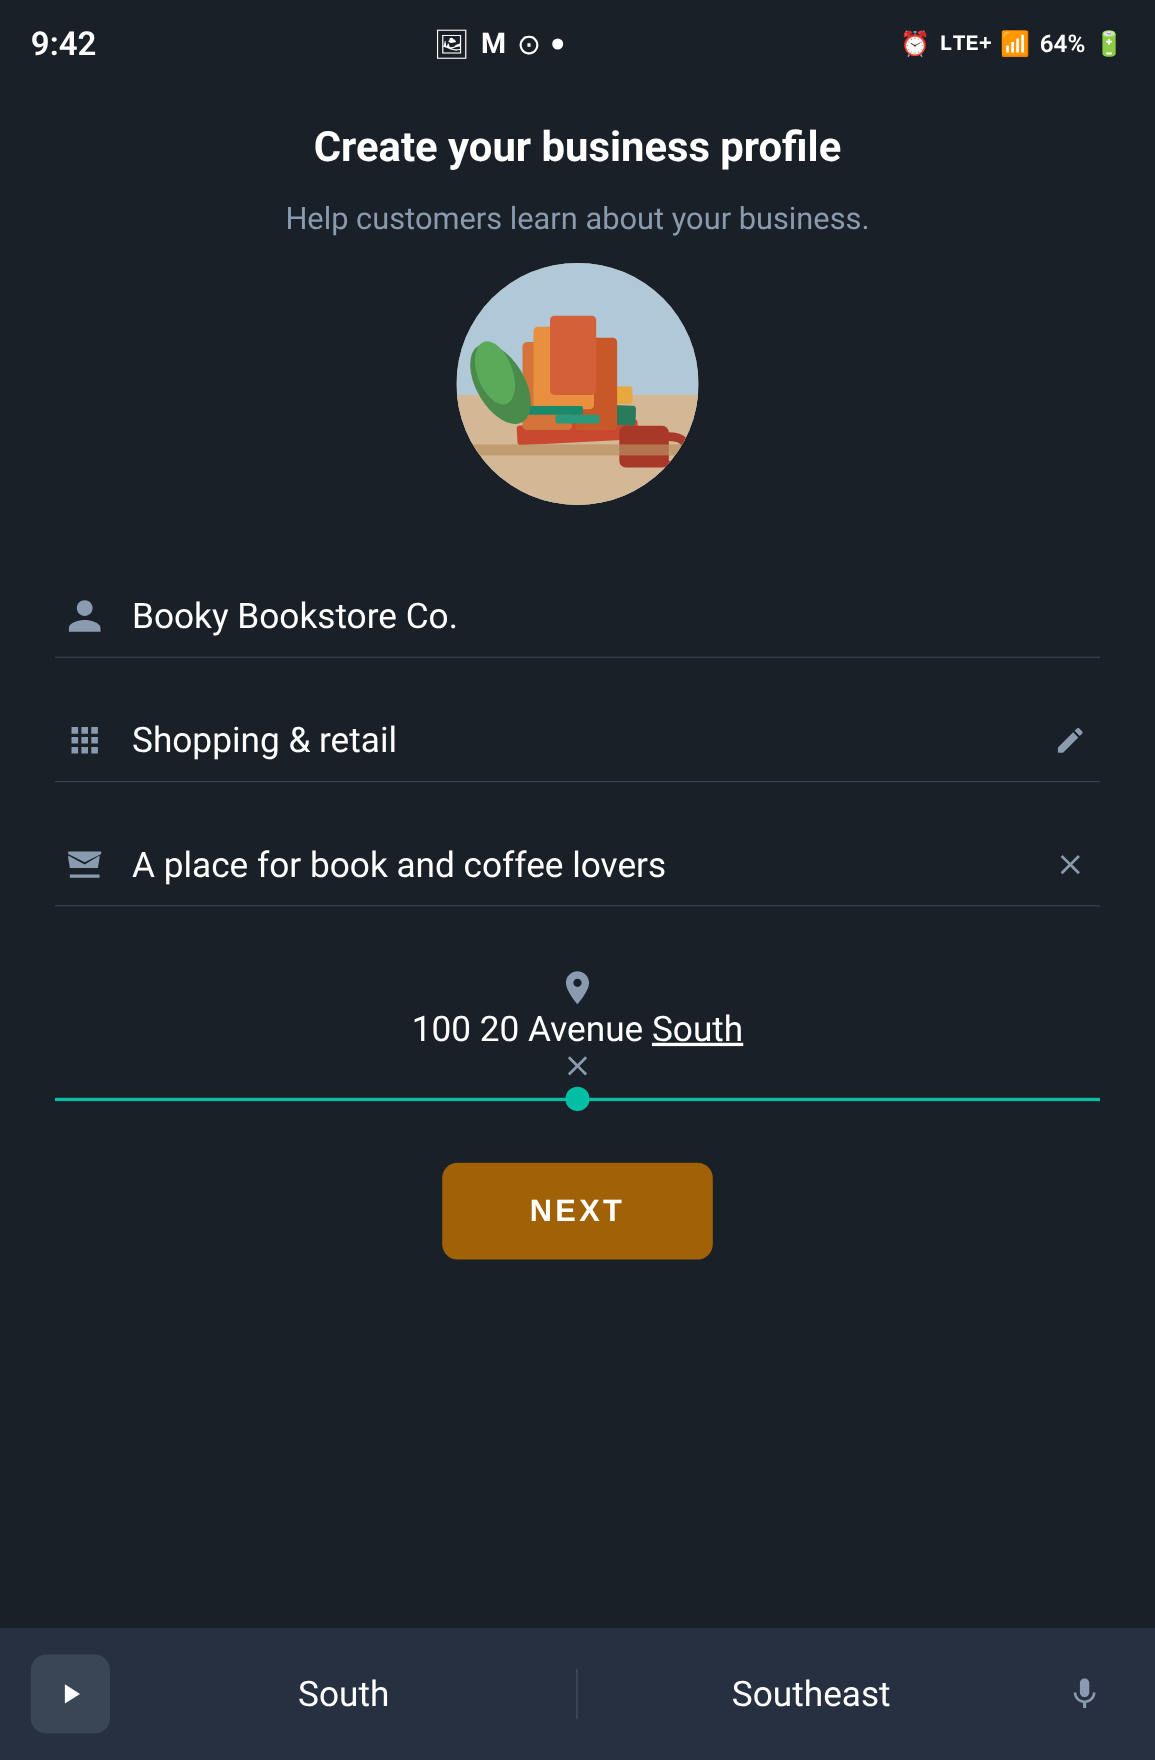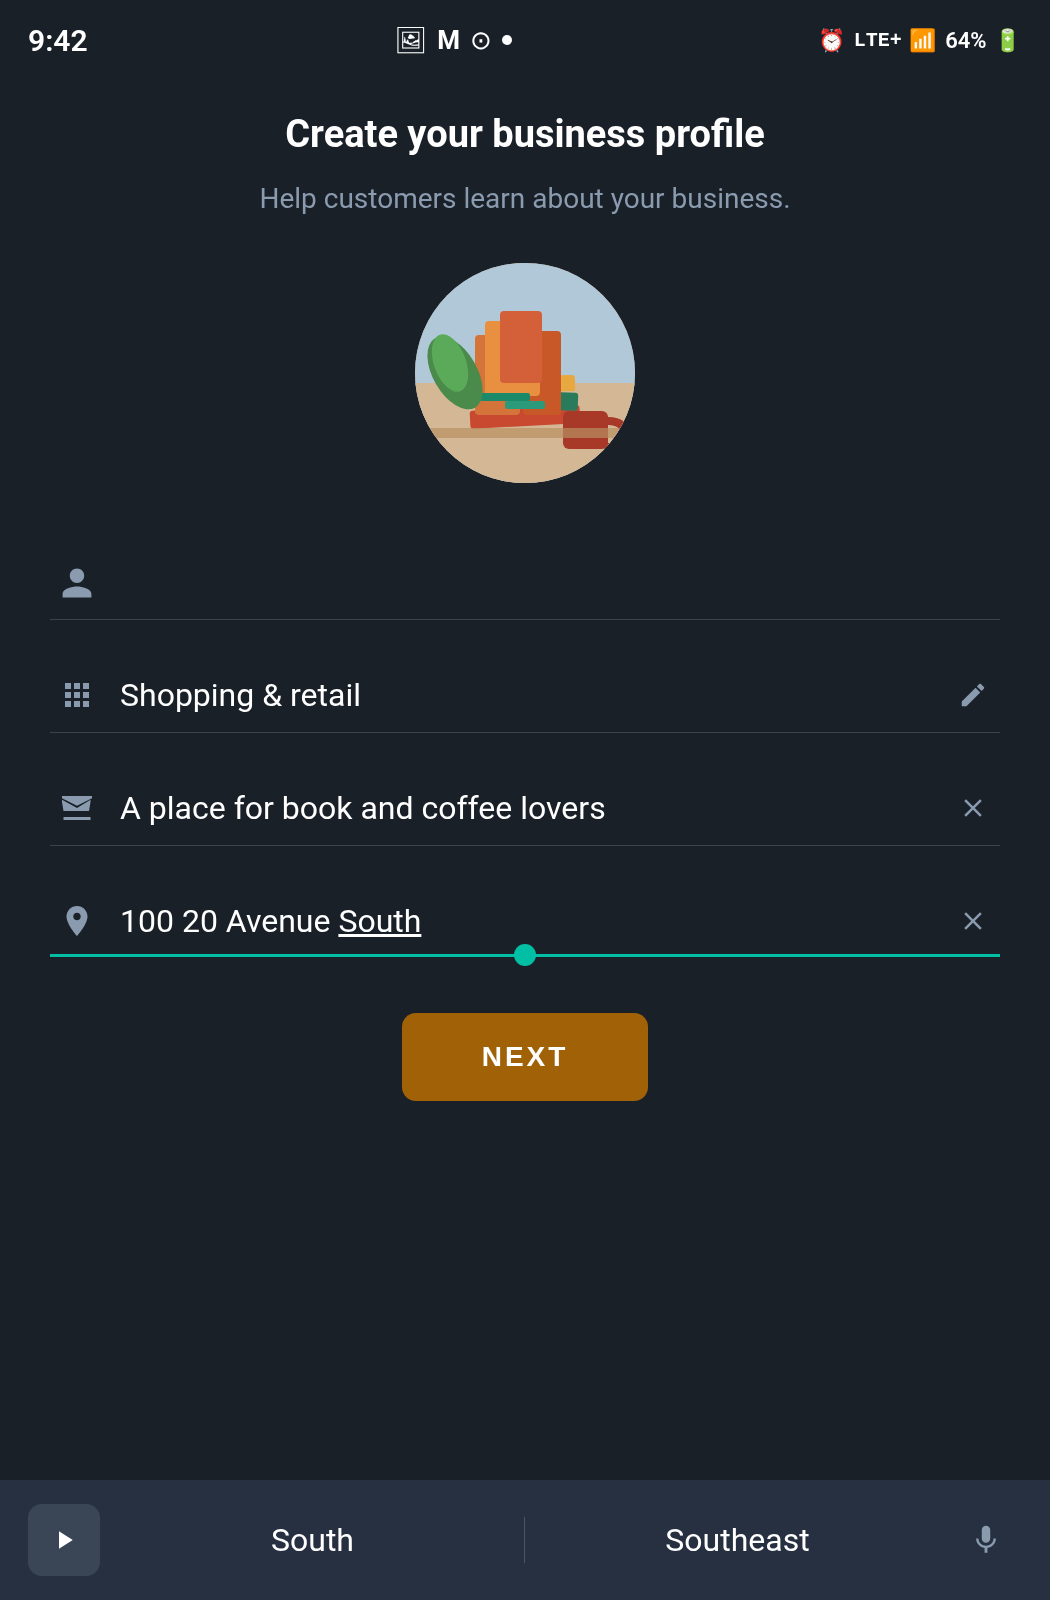--- a/index.html
+++ b/index.html
@@ -53,21 +53,21 @@
       color: #ffffff;
       text-align: center;
       line-height: 1.2;
       margin-bottom: 24px;
     }
 
     .page-subtitle {
       font-size: 28px;
       color: #8a9bb0;
       text-align: center;
-      margin-bottom: 48px;
+      margin-bottom: 24px;
     }
 
     
     .avatar-container {
       display: flex;
       justify-content: center;
       margin-bottom: 54px;
     }
 
     .avatar {
@@ -300,20 +300,21 @@
       </svg>
     </div>
   </div>
 
   <div class="form-field">
     <div class="field-icon">
       <svg viewBox="0 0 24 24" xmlns="http://www.w3.org/2000/svg">
         <path d="M12 12c2.7 0 4.8-2.1 4.8-4.8S14.7 2.4 12 2.4 7.2 4.5 7.2 7.2 9.3 12 12 12zm0 2.4c-3.2 0-9.6 1.6-9.6 4.8v2.4h19.2v-2.4c0-3.2-6.4-4.8-9.6-4.8z"></path>
       </svg>
     </div>
+    <div class="field-content">Booky Bookstore Co.</div>
   </div>
 
   <div class="form-field">
     <div class="field-icon">
       <svg viewBox="0 0 24 24" xmlns="http://www.w3.org/2000/svg">
         <path d="M4 8h4V4H4v4zm6 12h4v-4h-4v4zm-6 0h4v-4H4v4zm0-6h4v-4H4v4zm6 0h4v-4h-4v4zm6-10v4h4V4h-4zm-6 4h4V4h-4v4zm6 6h4v-4h-4v4zm0 6h4v-4h-4v4z"></path>
       </svg>
     </div>
     <div class="field-content">Shopping &amp; retail</div>
     <div class="field-action">
@@ -331,21 +332,21 @@
       </svg>
     </div>
     <div class="field-content">A place for book and coffee lovers</div>
     <div class="field-action">
       <svg viewBox="0 0 24 24" xmlns="http://www.w3.org/2000/svg">
         <path d="M19 6.41L17.59 5 12 10.59 6.41 5 5 6.41 10.59 12 5 17.59 6.41 19 12 13.41 17.59 19 19 17.59 13.41 12z"></path>
       </svg>
     </div>
   </div>
 
-  <div class="form-field field-active" style="position:relative;">
+  <div class="form-field field-active" style="position:relative;flex-direction:column;">
     <div class="field-icon">
       <svg viewBox="0 0 24 24" xmlns="http://www.w3.org/2000/svg">
         <path d="M12 2C8.13 2 5 5.13 5 9c0 5.25 7 13 7 13s7-7.75 7-13c0-3.87-3.13-7-7-7zm0 9.5c-1.38 0-2.5-1.12-2.5-2.5s1.12-2.5 2.5-2.5 2.5 1.12 2.5 2.5-1.12 2.5-2.5 2.5z"></path>
       </svg>
     </div>
     <div class="field-content">
       <span>100 20 Avenue </span><span class="underlined">South</span>
     </div>
     <div class="field-action">
       <svg viewBox="0 0 24 24" xmlns="http://www.w3.org/2000/svg" style="fill:#8a9bb0;">

